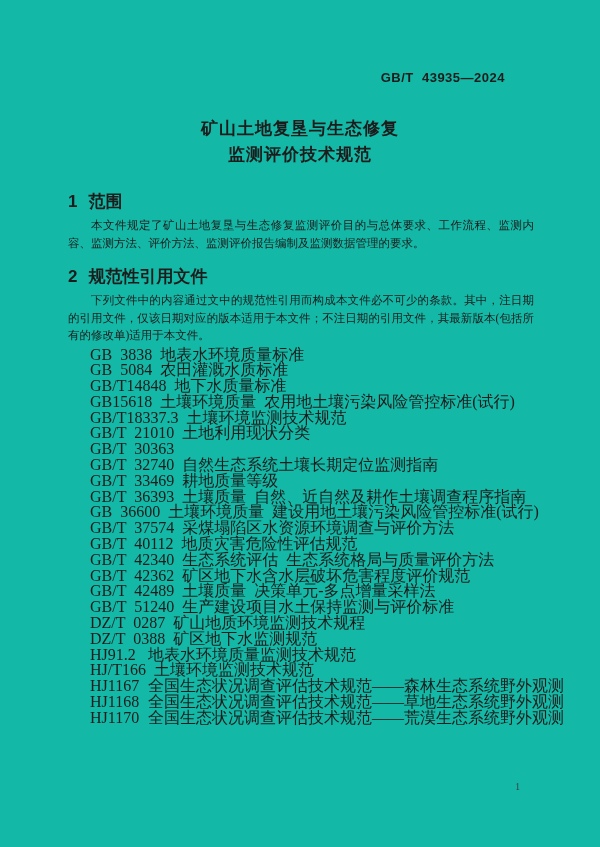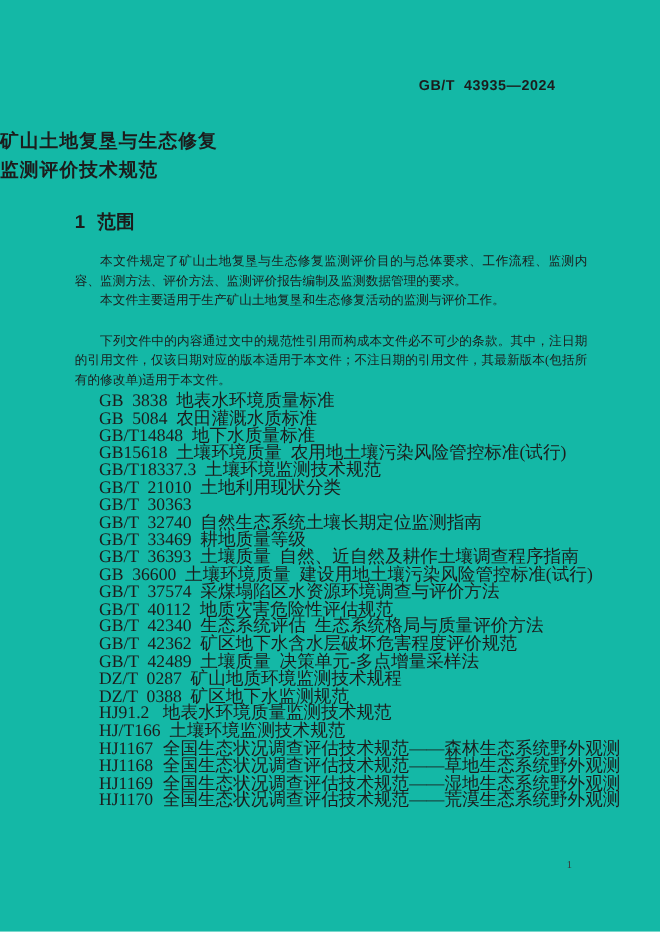--- a/index.html
+++ b/index.html
@@ -20,20 +20,21 @@
     font-weight: bold;
     font-size: 13px;
     letter-spacing: 0.5px;
     white-space: pre;
   }
   .title-block {
     position: absolute;
     top: 116px;
     left: 0;
     width: 100%;
+    text-align: center;
     font-family: "Liberation Sans", sans-serif;
     font-weight: bold;
     font-size: 17px;
     line-height: 26px;
     letter-spacing: 1px;
   }
   .content {
     position: absolute;
     top: 193px;
     left: 68px;
@@ -47,21 +48,21 @@
   }
   .sec-heading .sec-num { display: inline-block; margin-right: 11px; }
   .sec-heading.sec2 { margin-top: 16px; }
   .para {
     margin: 0;
     font-size: 11.5px;
     line-height: 17.5px;
     text-indent: 2em;
     text-align: justify;
   }
-  .para.first { margin-top: 20px; }
+  .para.first { margin-top: 7px; }
   .ref-list {
     margin-top: 2px;
     padding-left: 22px;
     font-size: 16px;
     line-height: 15.8px;
   }
   .ref-row { display: flex; }
   .ref-code { white-space: pre; min-width: 50px; margin-right: 8px; flex-shrink: 0; }
   .ref-title { white-space: pre; }
   .page-number {
@@ -83,22 +84,24 @@
     <div>矿山土地复垦与生态修复</div>
     <div>监测评价技术规范</div>
   </div>
 
   <div class="content">
 
     <div class="sec-heading">
       <span class="sec-num">1</span><span>范围</span>
     </div>
     <p class="para first">本文件规定了矿山土地复垦与生态修复监测评价目的与总体要求、工作流程、监测内容、监测方法、评价方法、监测评价报告编制及监测数据管理的要求。</p>
-    <p class="para">本文件主要适用于生产矿山土地复垦和生态修复活动的监测与评价工作。</p>
-
+
+    <div class="sec-heading sec2">
+      <span class="sec-num">2</span><span>规范性引用文件</span>
+    </div>
     <p class="para first">下列文件中的内容通过文中的规范性引用而构成本文件必不可少的条款。其中，注日期的引用文件，仅该日期对应的版本适用于本文件；不注日期的引用文件，其最新版本(包括所有的修改单)适用于本文件。</p>
 
     <div class="ref-list">
       <div class="ref-row">
           <span class="ref-code">GB  3838</span>
           <span class="ref-title">地表水环境质量标准</span>
         </div>
       <div class="ref-row">
           <span class="ref-code">GB  5084</span>
           <span class="ref-title">农田灌溉水质标准</span>
@@ -152,20 +155,24 @@
         </div>
       <div class="ref-row">
           <span class="ref-code">GB/T  42362</span>
           <span class="ref-title">矿区地下水含水层破坏危害程度评价规范</span>
         </div>
       <div class="ref-row">
           <span class="ref-code">GB/T  42489</span>
           <span class="ref-title">土壤质量  决策单元-多点增量采样法</span>
         </div>
       <div class="ref-row">
+          <span class="ref-code">GB/T  51240</span>
+          <span class="ref-title">生产建设项目水土保持监测与评价标准</span>
+        </div>
+      <div class="ref-row">
           <span class="ref-code">DZ/T  0287</span>
           <span class="ref-title">矿山地质环境监测技术规程</span>
         </div>
       <div class="ref-row">
           <span class="ref-code">DZ/T  0388</span>
           <span class="ref-title">矿区地下水监测规范</span>
         </div>
       <div class="ref-row">
           <span class="ref-code">HJ91.2</span>
           <span class="ref-title">地表水环境质量监测技术规范</span>
@@ -176,24 +183,20 @@
         </div>
       <div class="ref-row">
           <span class="ref-code">HJ1167</span>
           <span class="ref-title">全国生态状况调查评估技术规范——森林生态系统野外观测</span>
         </div>
       <div class="ref-row">
           <span class="ref-code">HJ1168</span>
           <span class="ref-title">全国生态状况调查评估技术规范——草地生态系统野外观测</span>
         </div>
       <div class="ref-row">
-          <span class="ref-code">HJ1169</span>
-          <span class="ref-title">全国生态状况调查评估技术规范——湿地生态系统野外观测</span>
-        </div>
-      <div class="ref-row">
           <span class="ref-code">HJ1170</span>
           <span class="ref-title">全国生态状况调查评估技术规范——荒漠生态系统野外观测</span>
         </div>
     </div>
 
   </div>
 
   <div class="page-number">1</div>
 
 </div>

